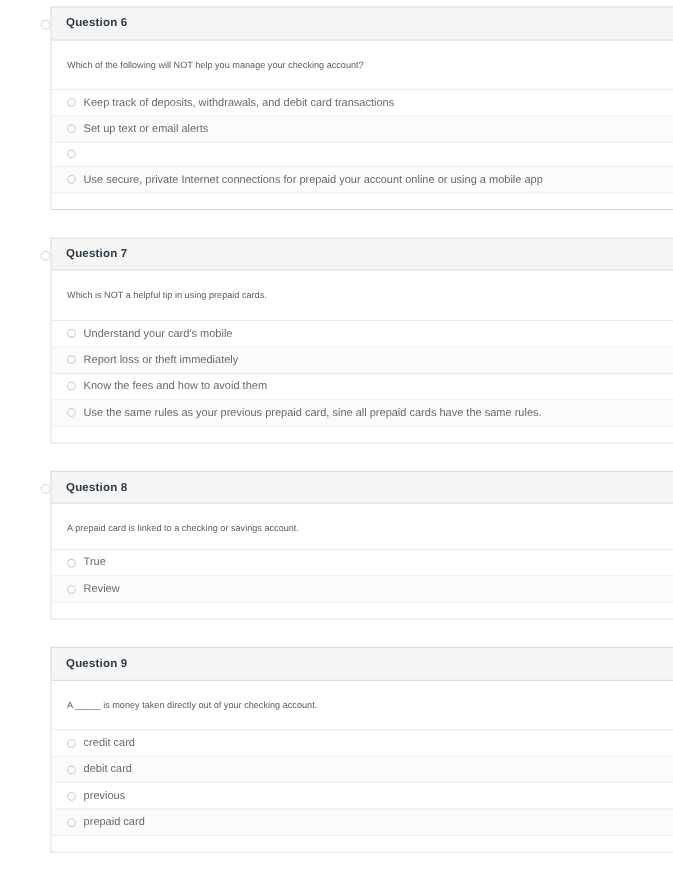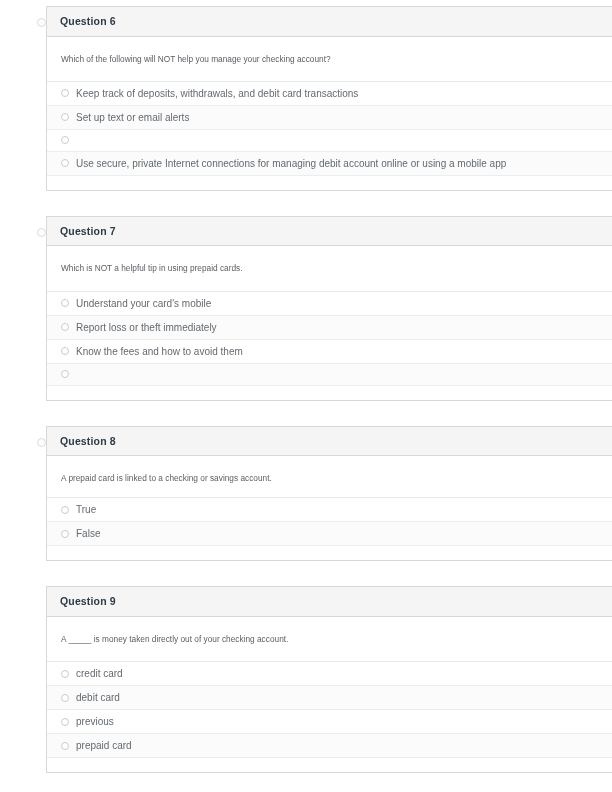--- a/index.html
+++ b/index.html
@@ -120,21 +120,21 @@
           </div>
           <div class="answer-row alt">
             <span class="radio"></span>
             <span class="answer-label">Set up text or email alerts</span>
           </div>
           <div class="answer-row">
             <span class="radio"></span>
           </div>
           <div class="answer-row alt">
             <span class="radio"></span>
-            <span class="answer-label">Use secure, private Internet connections for managing debit account online or using a mobile app</span>
+            <span class="answer-label">Use secure, private Internet connections for prepaid your account online or using a mobile app</span>
           </div>
         </div>
         <div class="q-footer"></div>
       </div>
     </div>
     <div class="question-gap"></div>
     <div class="question-block">
       <span class="q-marker"></span>
       <div class="q-header">Question 7</div>
       <div class="q-body">
@@ -147,39 +147,40 @@
           <div class="answer-row alt">
             <span class="radio"></span>
             <span class="answer-label">Report loss or theft immediately</span>
           </div>
           <div class="answer-row">
             <span class="radio"></span>
             <span class="answer-label">Know the fees and how to avoid them</span>
           </div>
           <div class="answer-row alt">
             <span class="radio"></span>
+            <span class="answer-label">Use the same rules as your previous prepaid card, sine all prepaid cards have the same rules.</span>
           </div>
         </div>
         <div class="q-footer"></div>
       </div>
     </div>
     <div class="question-gap"></div>
     <div class="question-block">
       <span class="q-marker"></span>
       <div class="q-header">Question 8</div>
       <div class="q-body">
         <div class="q-text tf">A prepaid card is linked to a checking or savings account.</div>
         <div class="answers">
           <div class="answer-row">
             <span class="radio"></span>
             <span class="answer-label">True</span>
           </div>
           <div class="answer-row alt">
             <span class="radio"></span>
-            <span class="answer-label">False</span>
+            <span class="answer-label">Review</span>
           </div>
         </div>
         <div class="q-footer"></div>
       </div>
     </div>
     <div class="question-gap"></div>
     <div class="question-block">
       <div class="q-header">Question 9</div>
       <div class="q-body">
         <div class="q-text">A _____ is money taken directly out of your checking account.</div>

